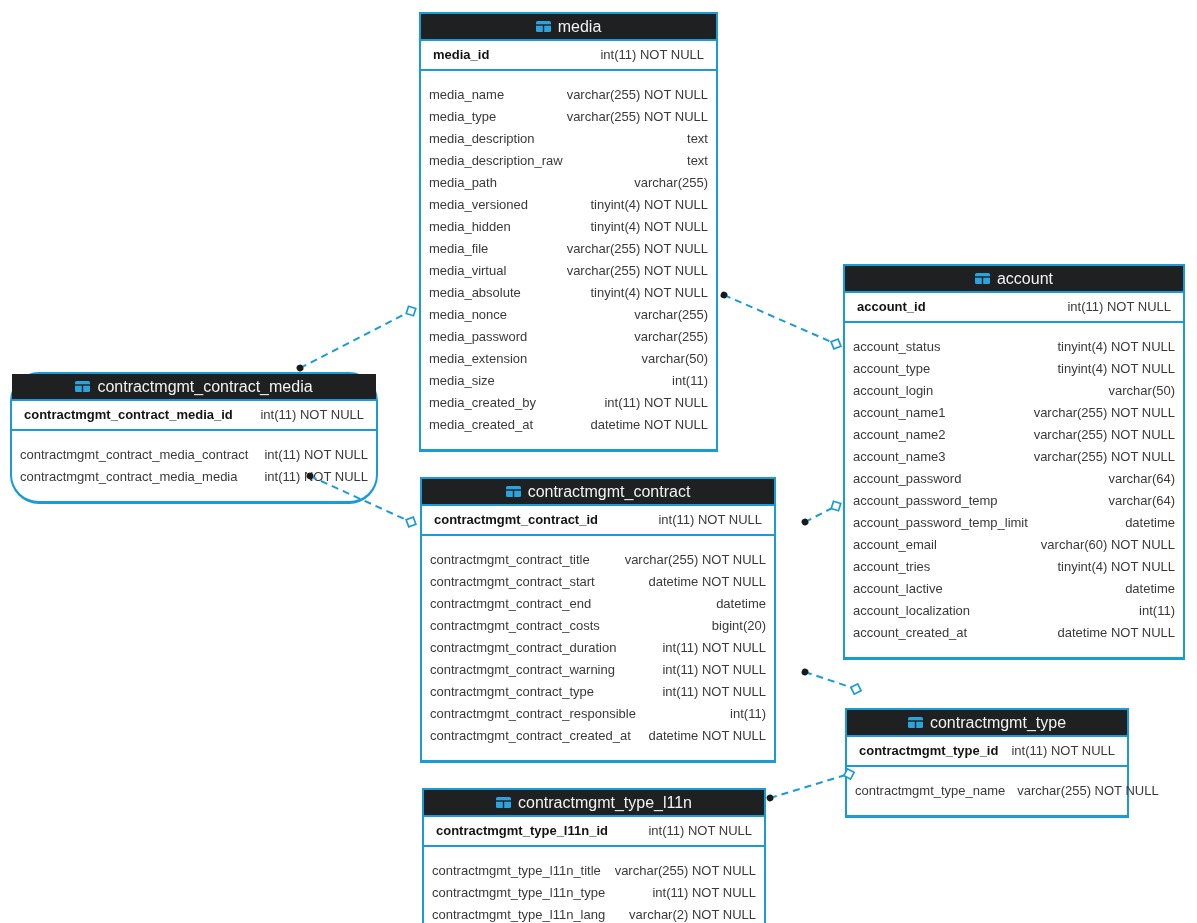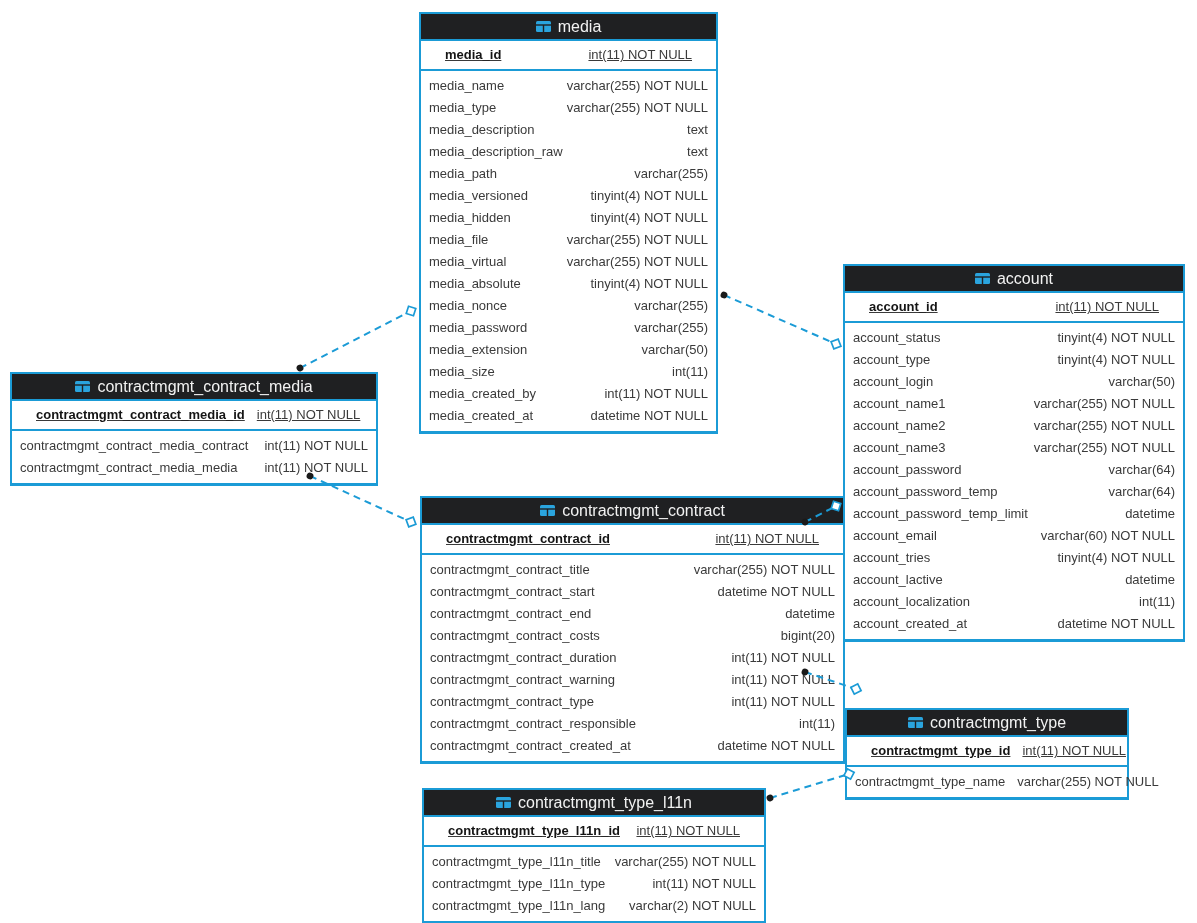--- a/index.html
+++ b/index.html
@@ -43,24 +43,23 @@
     display:flex;align-items:center;justify-content:center;
     gap:7px;
     font-size:16px;
     cursor:move;
     white-space:nowrap;
   }
   .db-header svg{flex:0 0 auto;display:block;}
   .db-pk{
     border-top:2px solid var(--accent);
     border-bottom:2px solid var(--accent);
-    padding:2px 16px;
-    text-decoration:underline;
-  }
-  .db-body{padding:4px 0;}
+    padding:2px 4px;
+  }
+  .db-body{padding:13px 0;}
   .db-row{
     display:flex;align-items:center;justify-content:space-between;
     line-height:22px;height:22px;
     padding:0 8px;
     white-space:nowrap;
   }
   .db-pk .db-row{height:24px;line-height:24px;}
   .db-pk .col-name{font-weight:bold;color:var(--pk-text);}
   .col-name{text-align:left;}
   .col-type{margin-left:12px;text-align:right;}
@@ -163,21 +162,21 @@
           <div class="db-row">
             <span class="col-name">media_created_by</span>
             <span class="col-type">int(11) NOT NULL</span>
           </div>
           <div class="db-row">
             <span class="col-name">media_created_at</span>
             <span class="col-type">datetime NOT NULL</span>
           </div>
         </div>
       </div>
-      <div class="db-table" style="left: 10px; top: 372px; width: 368px;">
+      <div class="db-table" style="left: 10px; top: 372px; width: 368px; border-radius: 29px;">
         <div class="db-header">
           <svg width="15" height="11" viewBox="0 0 15 11">
             <rect width="15" height="11" rx="1.5" fill="#2aa4de"></rect>
             <line x1="0" y1="4" x2="15" y2="4" stroke="#1f2022" stroke-width="1.4"></line>
             <line x1="7.5" y1="4" x2="7.5" y2="11" stroke="#1f2022" stroke-width="1.4"></line>
           </svg>
           <span>contractmgmt_contract_media</span>
         </div>
         <div class="db-pk">
           <div class="db-row">
@@ -263,21 +262,21 @@
           <div class="db-row">
             <span class="col-name">account_localization</span>
             <span class="col-type">int(11)</span>
           </div>
           <div class="db-row">
             <span class="col-name">account_created_at</span>
             <span class="col-type">datetime NOT NULL</span>
           </div>
         </div>
       </div>
-      <div class="db-table" style="left: 420px; top: 496px; width: 425px;">
+      <div class="db-table" style="left: 420px; top: 477px; width: 356px;">
         <div class="db-header">
           <svg width="15" height="11" viewBox="0 0 15 11">
             <rect width="15" height="11" rx="1.5" fill="#2aa4de"></rect>
             <line x1="0" y1="4" x2="15" y2="4" stroke="#1f2022" stroke-width="1.4"></line>
             <line x1="7.5" y1="4" x2="7.5" y2="11" stroke="#1f2022" stroke-width="1.4"></line>
           </svg>
           <span>contractmgmt_contract</span>
         </div>
         <div class="db-pk">
           <div class="db-row">

